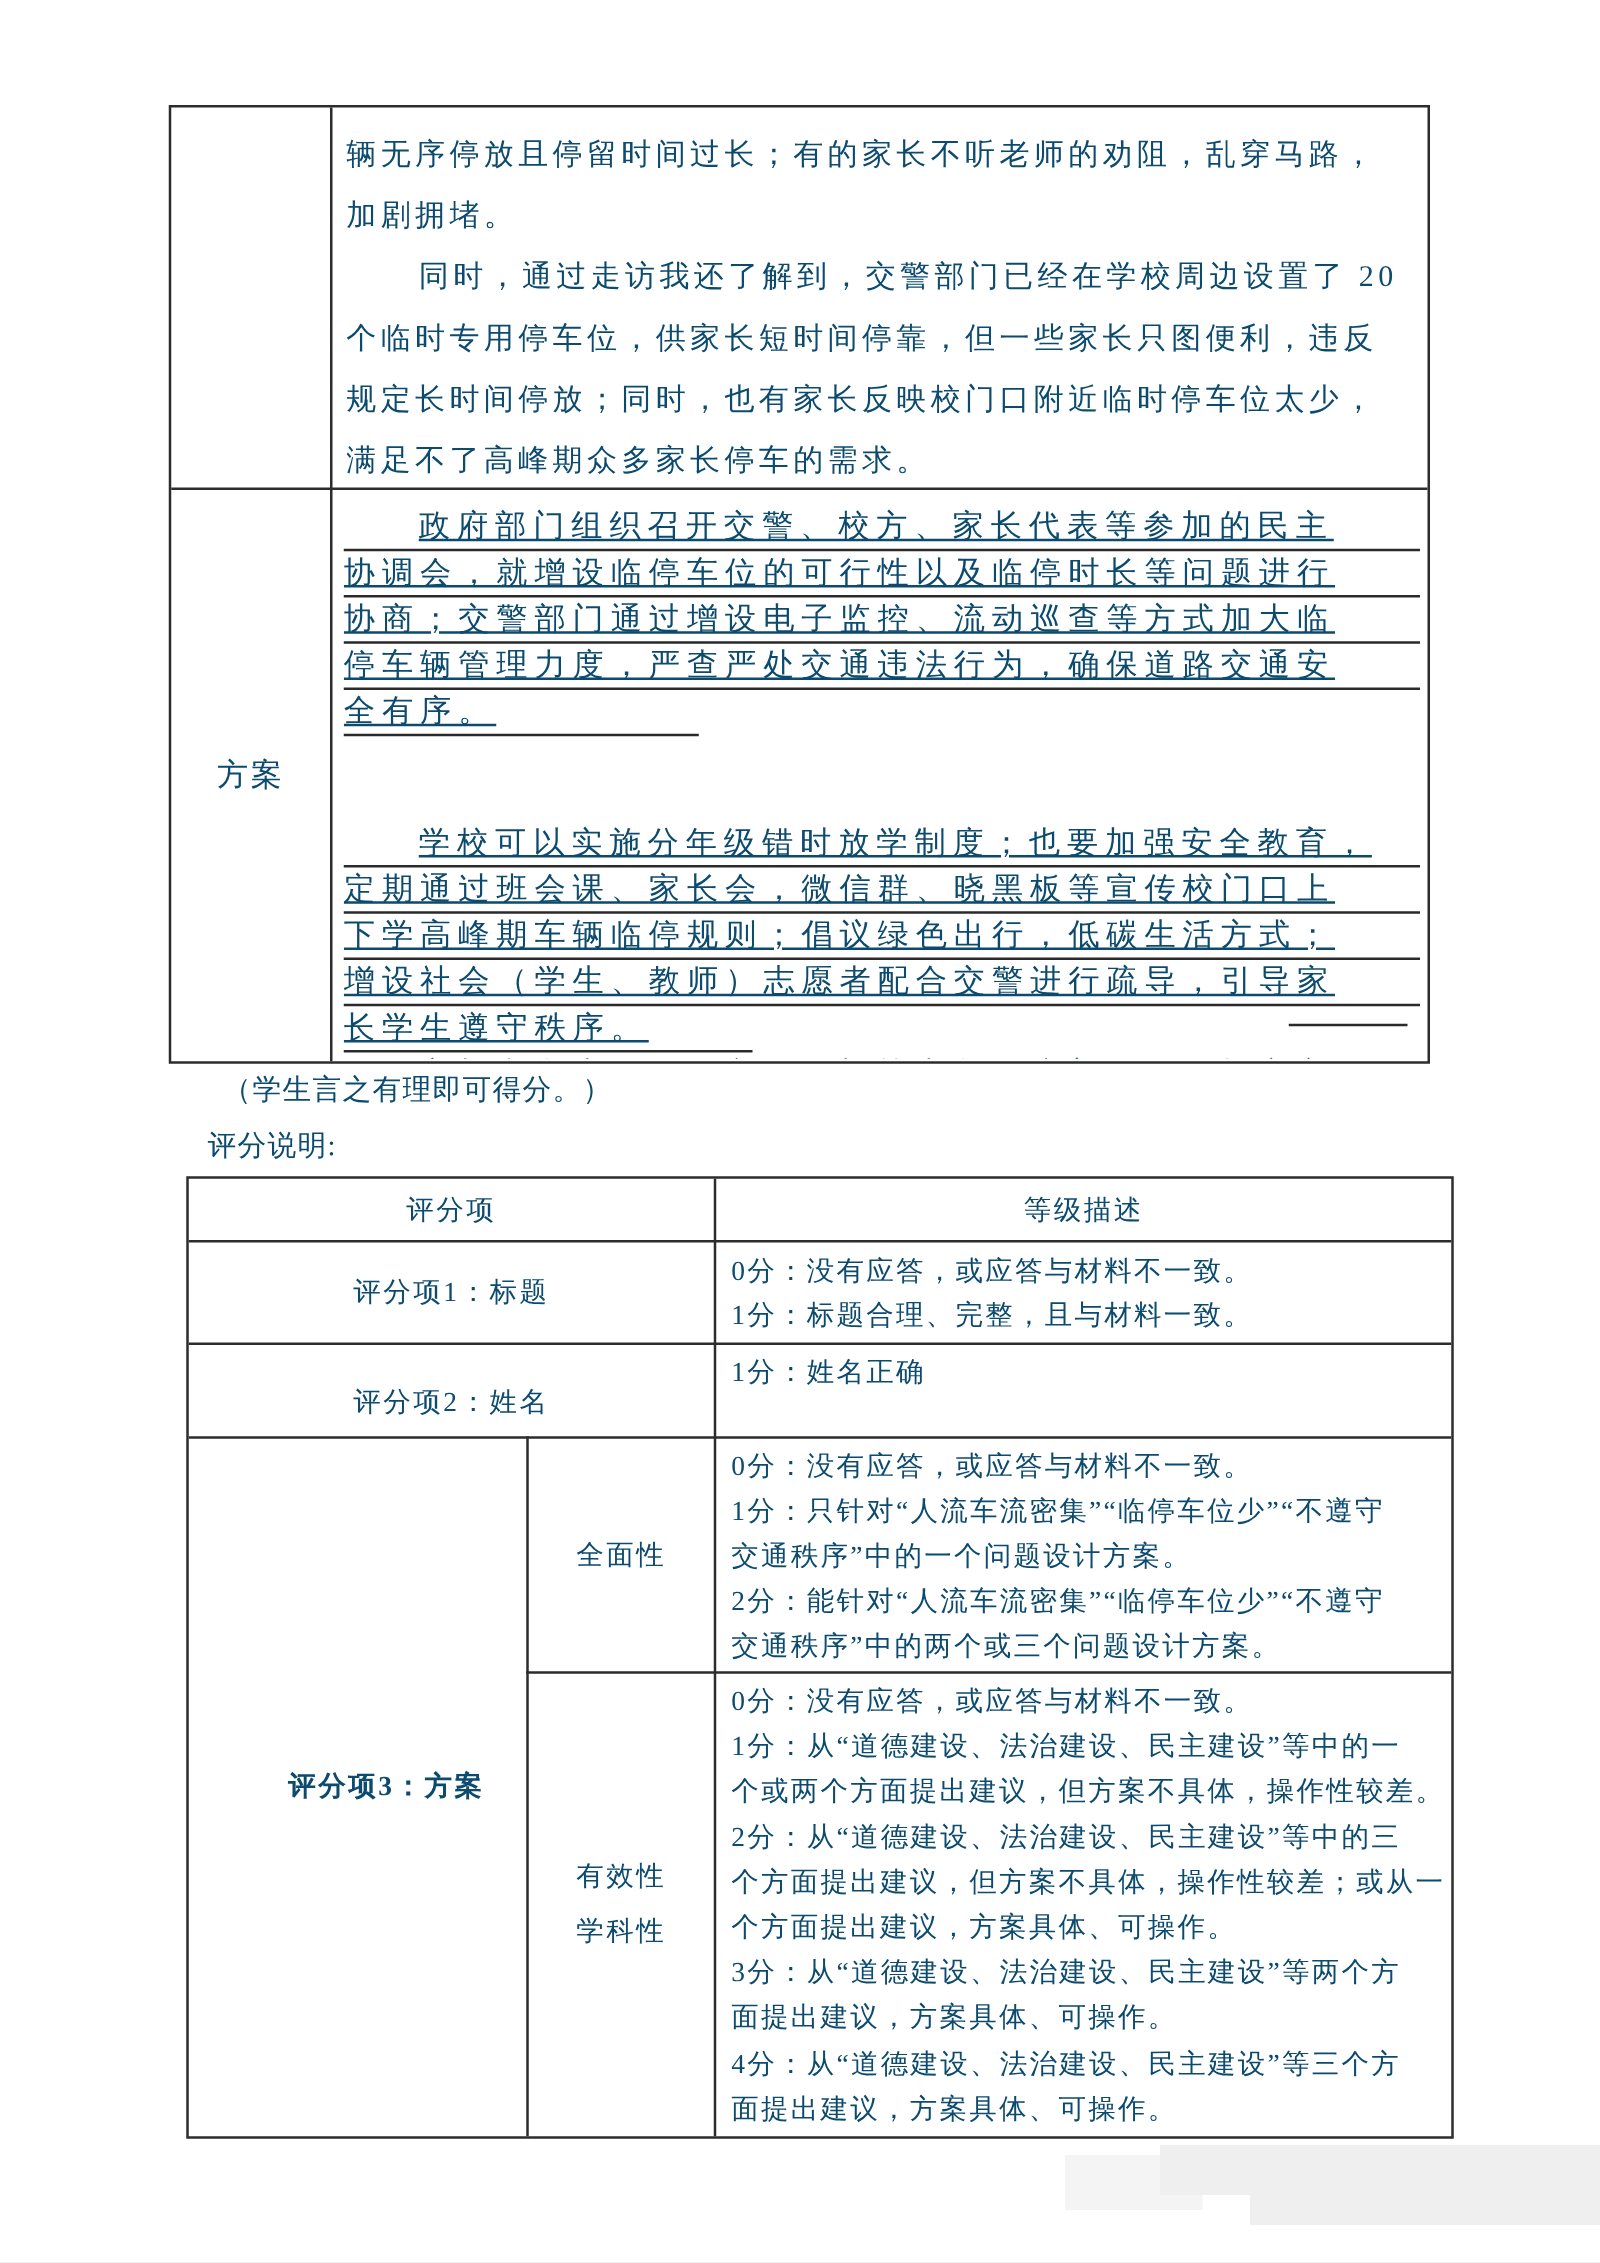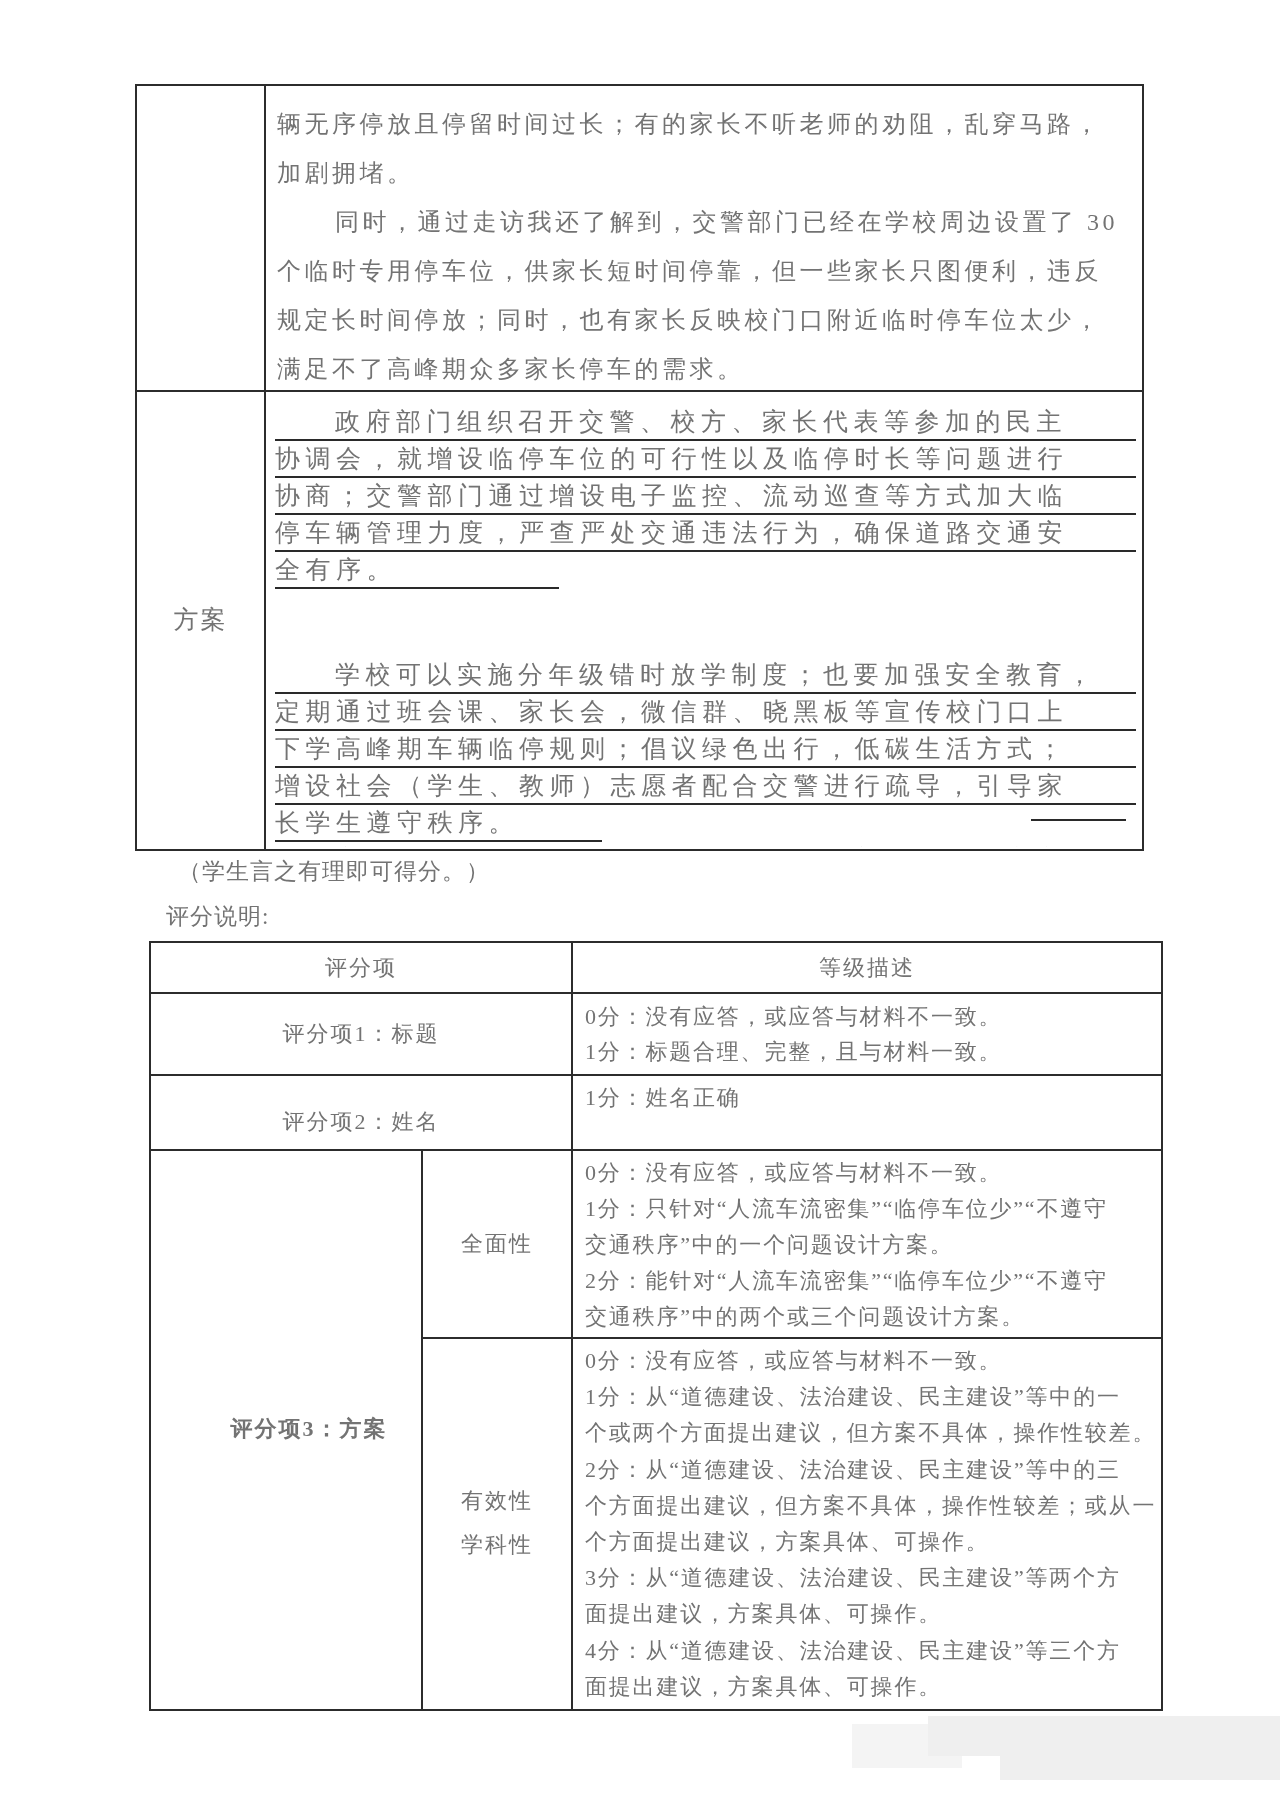--- a/index.html
+++ b/index.html
@@ -1,34 +1,34 @@
 <!DOCTYPE html>
 <html><head>
 <meta charset="utf-8">
 <style>
   html,body{margin:0;padding:0;background:#e8e8e8;}
   .page{
     position:relative;width:1280px;height:1810px;background:#ffffff;
-    font-family:"Liberation Serif", serif;color:#737373;overflow:hidden;
+    font-family:"Liberation Serif", serif;color:#0c4a6e;overflow:hidden;
   }
   
   .tline{white-space:nowrap;overflow:hidden;}
 
   
   .t1{position:absolute;left:135px;top:84px;width:1005px;height:763px;border:2px solid #2c2c2c;}
   .t1 .vline{position:absolute;left:127px;top:0;bottom:0;width:2px;background:#2c2c2c;}
   .t1 .hline{position:absolute;left:0;right:0;top:304px;height:2px;background:#2c2c2c;}
   .findings{position:absolute;left:130px;top:14px;right:4px;height:288px;
     font-size:24px;letter-spacing:3.5px;line-height:49px;padding-left:10px;overflow:hidden;}
   .findings .indent{text-indent:58px;}
   .plan-label{position:absolute;left:0;top:306px;width:127px;height:455px;
     display:flex;align-items:center;justify-content:center;font-size:25px;letter-spacing:2px;}
   .plan{position:absolute;left:130px;top:318px;right:6px;bottom:2px;
     font-size:25px;letter-spacing:5.5px;line-height:35px;padding-left:8px;overflow:hidden;
-    font-family:"Liberation Serif", serif;}
+    font-family:"Liberation Serif", serif;text-decoration:underline;}
   .plan .uline{border-bottom:2px solid #2a2a2a;}
   .plan .indent{text-indent:60px;}
   .plan .w33{width:33%;}
   .plan .w38{width:38%;}
   .plan .gap{height:68px;}
   .stray-underline{position:absolute;right:10px;bottom:26px;width:95px;height:2px;background:#2a2a2a;}
 
   
   .note1{position:absolute;left:178px;top:856px;font-size:23px;letter-spacing:1px;}
   .note2{position:absolute;left:166px;top:901px;font-size:23px;letter-spacing:1px;}
@@ -66,21 +66,21 @@
 
 <div class="page">
 
   <div class="t1">
     <div class="vline"></div>
     <div class="hline"></div>
 
     <div class="findings">
       <div class="tline">辆无序停放且停留时间过长；有的家长不听老师的劝阻，乱穿马路，</div>
       <div class="tline">加剧拥堵。</div>
-      <div class="tline indent">同时，通过走访我还了解到，交警部门已经在学校周边设置了 30</div>
+      <div class="tline indent">同时，通过走访我还了解到，交警部门已经在学校周边设置了 20</div>
       <div class="tline">个临时专用停车位，供家长短时间停靠，但一些家长只图便利，违反</div>
       <div class="tline">规定长时间停放；同时，也有家长反映校门口附近临时停车位太少，</div>
       <div class="tline">满足不了高峰期众多家长停车的需求。</div>
     </div>
 
     <div class="plan-label">方案</div>
 
     <div class="plan">
       <div class="tline uline indent">政府部门组织召开交警、校方、家长代表等参加的民主</div>
       <div class="tline uline">协调会，就增设临停车位的可行性以及临停时长等问题进行</div>

